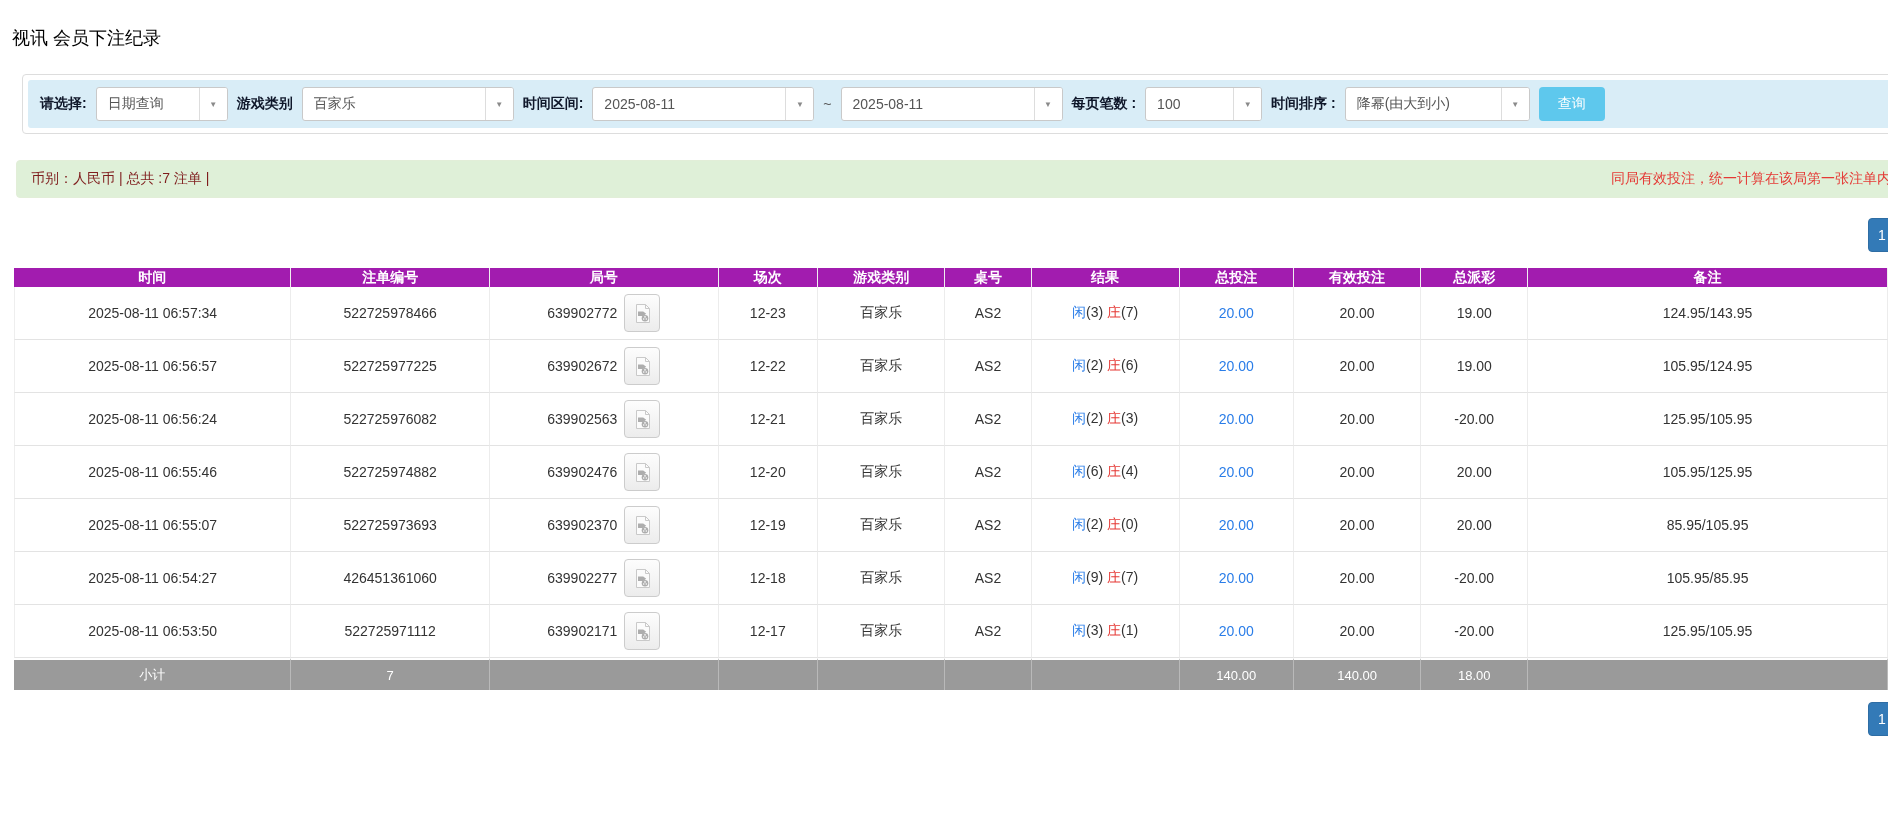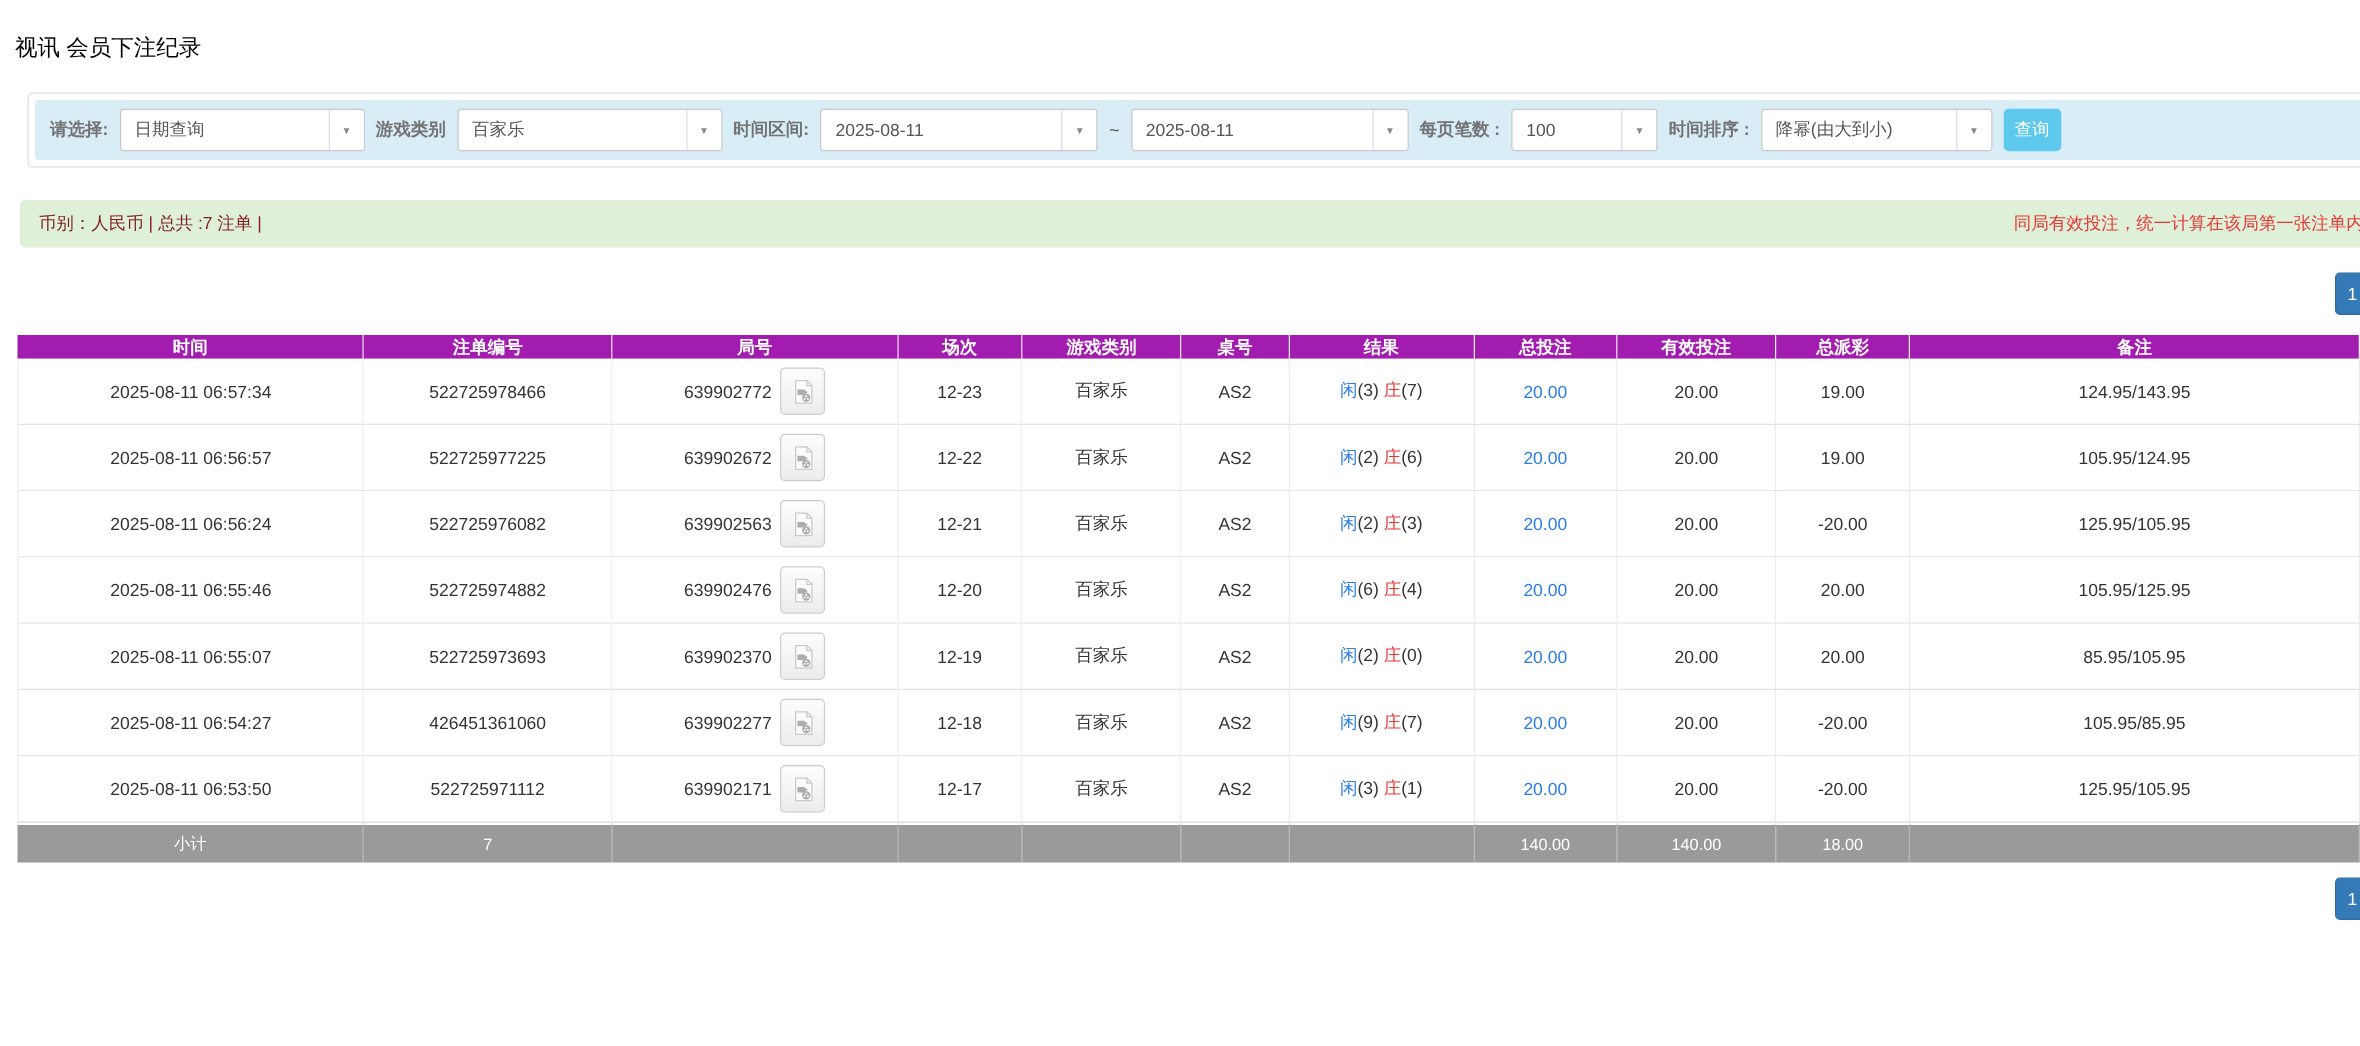--- a/index.html
+++ b/index.html
@@ -21,35 +21,35 @@
     margin:24px -20px 0 22px;
     border:1px solid #ddd; border-radius:4px;
     padding:5px; background:#fff;
   }
   .filter-bar {
     background:#d9edf7; border-radius:3px;
     display:flex; align-items:center;
     padding:6px 12px; gap:9px;
     height:48px;
   }
-  .f-label { font-size:14px; font-weight:bold; color:#737373; white-space:nowrap; }
+  .f-label { font-size:14px; font-weight:bold; color:#0f172a; white-space:nowrap; }
   .dd {
     display:flex; align-items:stretch; background:#fff;
     border:1px solid #c9c9c9; border-radius:3px; height:34px; overflow:hidden;
   }
   .dd-text { flex:1; display:flex; align-items:center; padding:0 11px; font-size:14px; color:#555; white-space:nowrap; overflow:hidden; }
   .dd-caret {
     width:28px; border-left:1px solid #ddd; display:flex; align-items:center; justify-content:center;
     color:#8a8a8a; font-size:8px; background:#fff;
   }
-  .w-dd1 { width:196px; } .w-dd2 { width:212px; } .w-date { width:222px; }
+  .w-dd1 { width:132px; } .w-dd2 { width:212px; } .w-date { width:222px; }
   .w-per { width:117px; } .w-sort { width:185px;justify-content:space-between; }
   .tilde { font-size:14px; color:#555; }
   .query-btn {
-    height:34px; padding:0 9px; border:none; border-radius:4px;
+    height:34px; padding:0 19px; border:none; border-radius:4px;
     background:#5ec8ed; color:#fff; font-size:14px; cursor:pointer;
     font-family:inherit;
   }
 
   
   .summary-bar {
     margin:26px -20px 0 16px;
     background:#dff0d8; border:1px solid #e2eed8; border-radius:4px;
     height:38px; display:flex; align-items:center; justify-content:space-between;
     padding:0 16px 0 14px; font-size:14px;

